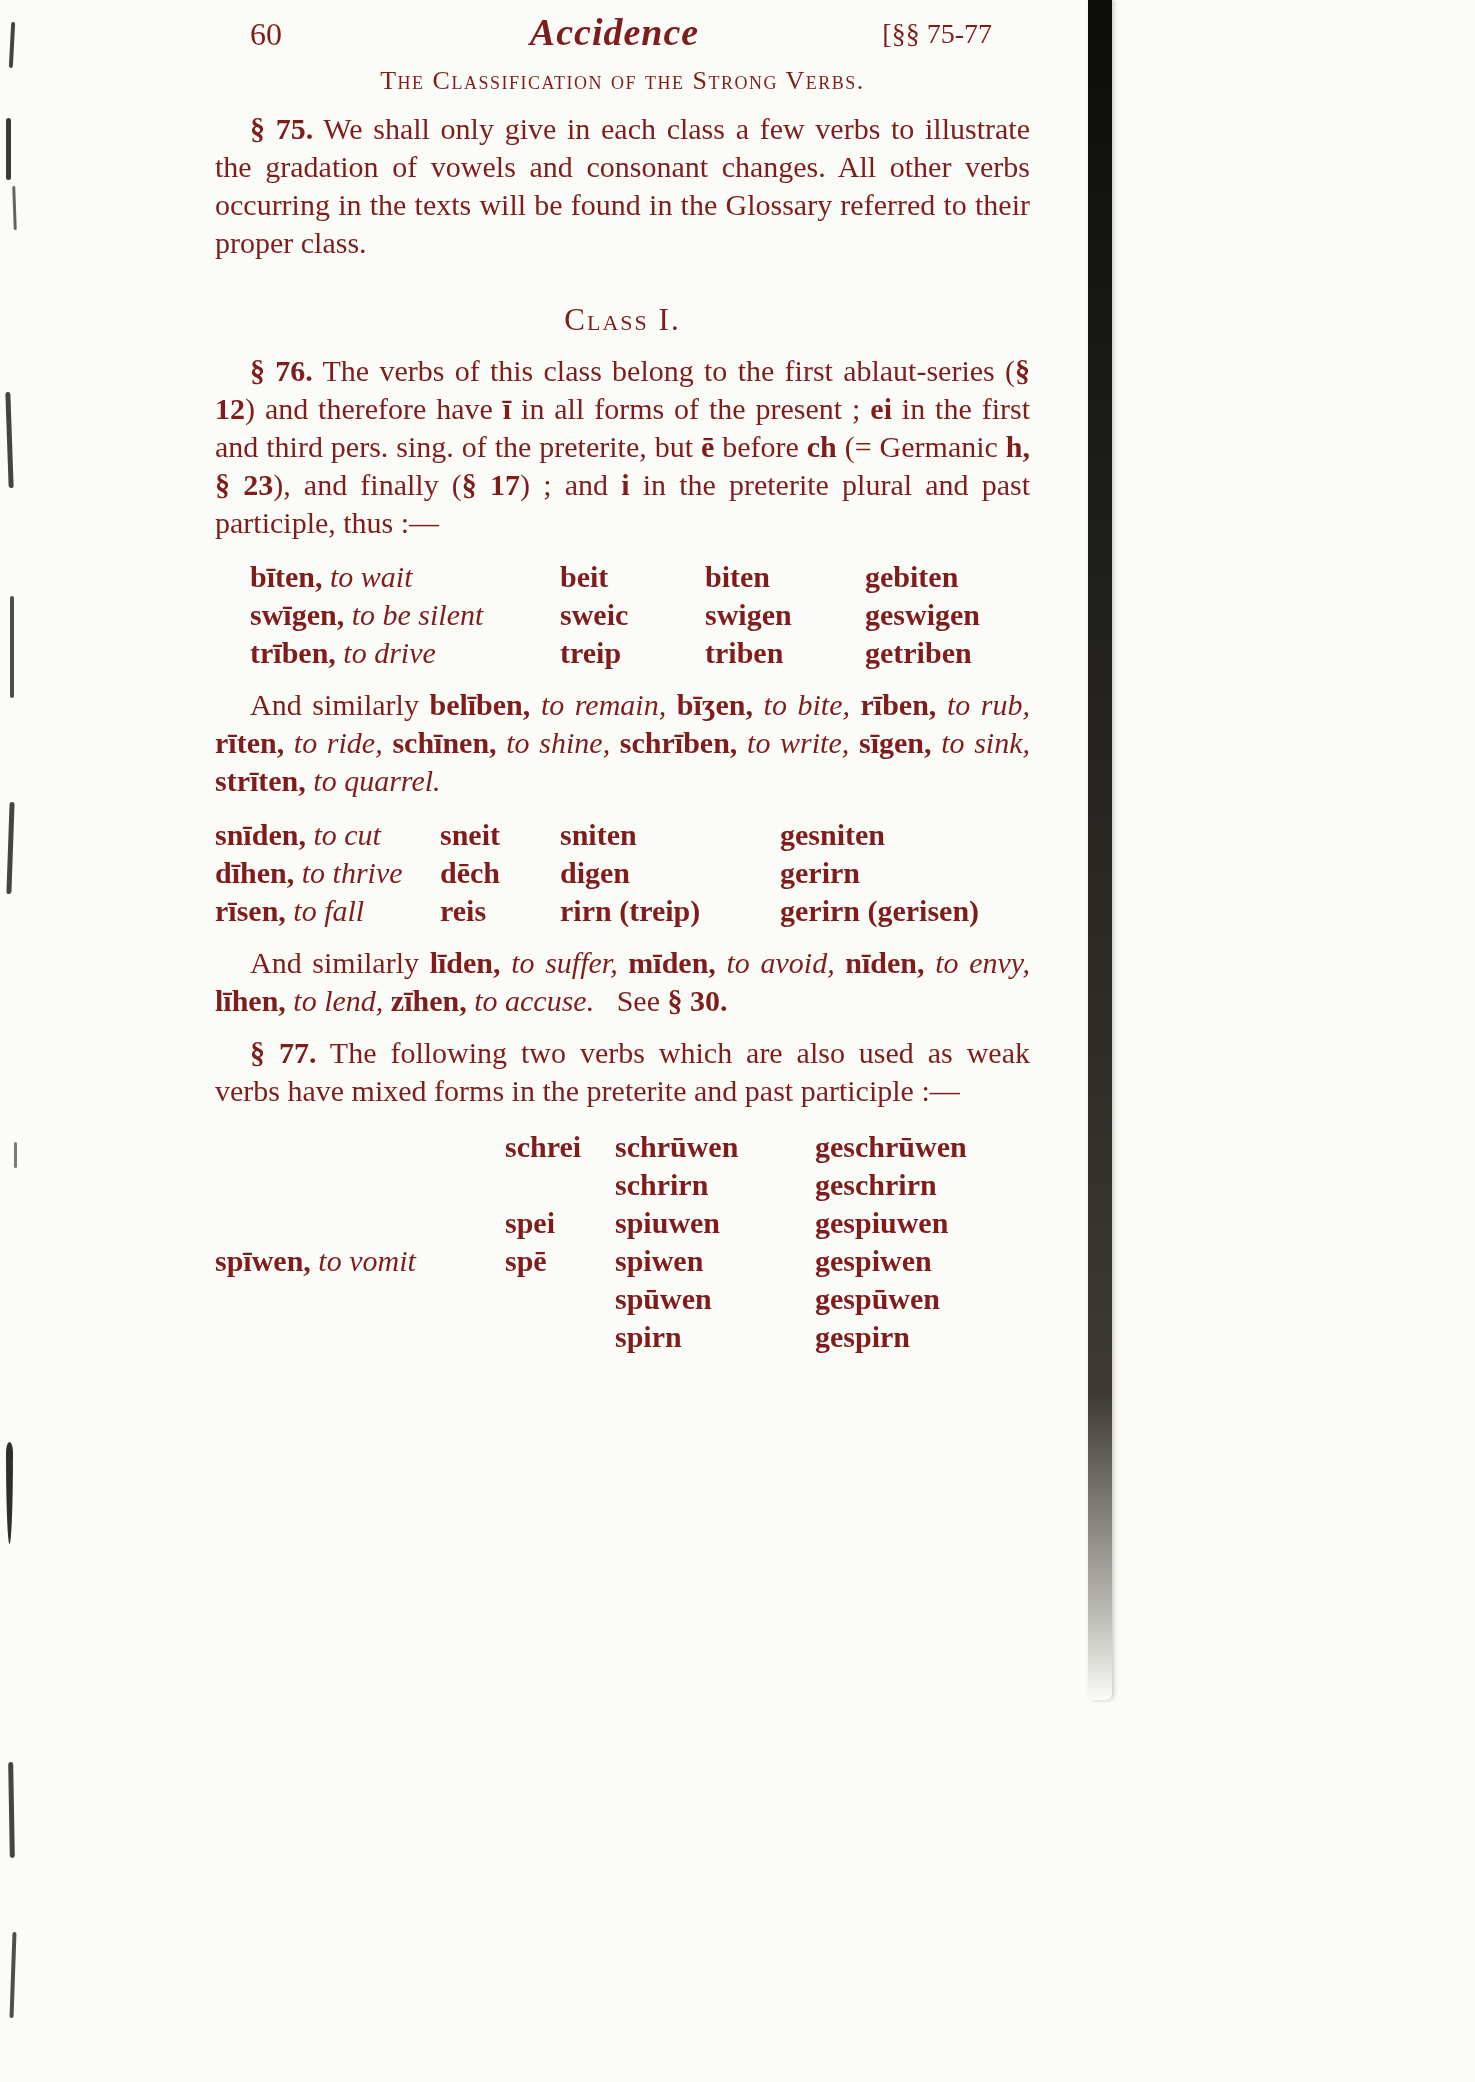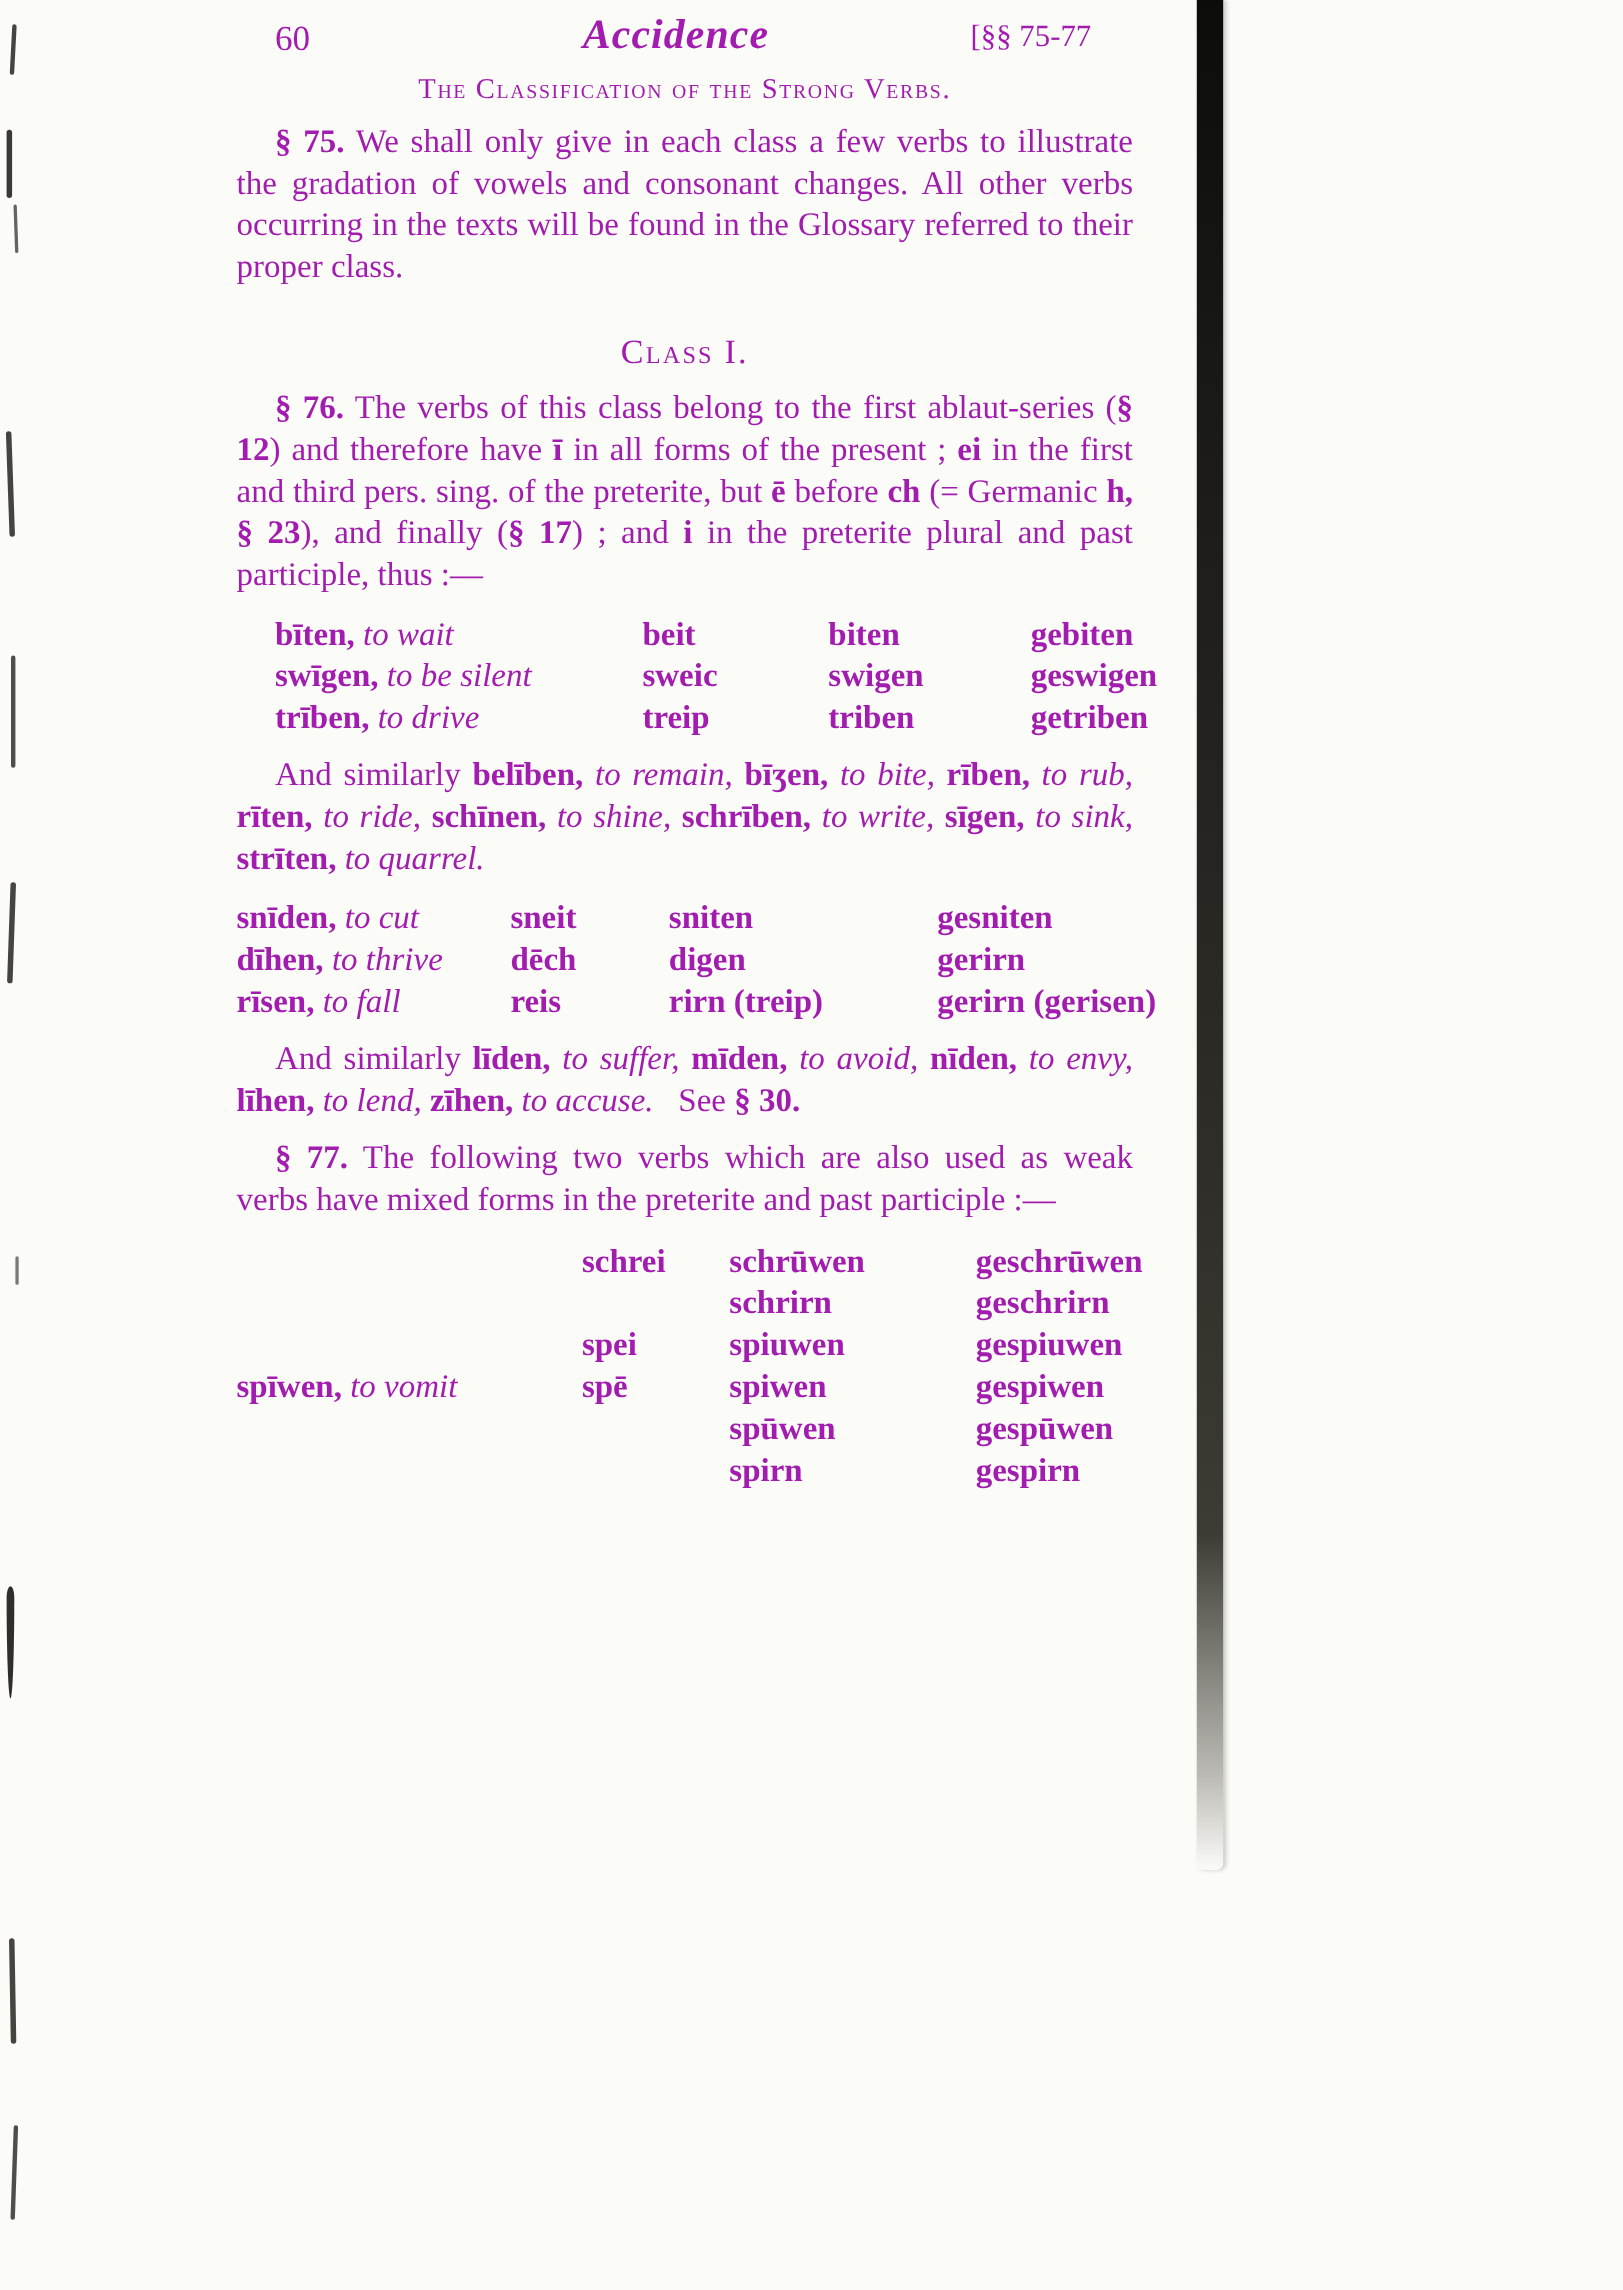--- a/index.html
+++ b/index.html
@@ -4,21 +4,21 @@
 <title>Accidence — p. 60</title>
 <style>
   * { margin:0; padding:0; box-sizing:border-box; }
   body { background:#e8e8e4; }
   .page {
     position:relative;
     width:1475px; height:2082px;
     background:#fbfbf7;
     overflow:hidden;
     font-family:"Liberation Serif", serif;
-    color:#a21caf;
+    color:#7f1d1d;
   }
   .content { position:absolute; left:215px; top:10px; width:815px; }
 
   .header-row { position:relative; height:52px; }
   .page-number { position:absolute; left:35px; top:6px; font-size:32px; }
   .book-title { position:absolute; left:0; right:16px; top:0; text-align:center;
     font-size:38px; font-style:italic; font-weight:bold; letter-spacing:1px; }
   .section-ref { position:absolute; right:38px; top:8px; font-size:28px; }
 
   .main-heading { text-align:center; font-variant:small-caps; font-size:26px;
@@ -26,21 +26,21 @@
   .class-heading { text-align:center; font-variant:small-caps; font-size:31px;
     letter-spacing:2px; margin-top:40px; }
 
   .para { font-size:30px; line-height:38px; text-align:justify;
     text-indent:35px; margin-top:14px; }
 
   span.b { font-weight:bold; }
   span.i { font-style:italic; }
 
   .vtable { margin-top:16px; font-size:30px; line-height:38px; }
-  .trow { display:flex;gap:24px; }
+  .trow { display:flex; }
   .tcell { flex:0 0 auto; }
   .t1 { margin-left:35px; }
   .t1 .tcell:nth-child(1){ width:310px; }
   .t1 .tcell:nth-child(2){ width:145px; }
   .t1 .tcell:nth-child(3){ width:160px; }
   .t2 .tcell:nth-child(1){ width:225px; }
   .t2 .tcell:nth-child(2){ width:120px; }
   .t2 .tcell:nth-child(3){ width:220px; }
   .t3 { margin-top:18px; }
   .t3 .tcell:nth-child(1){ width:290px; }

